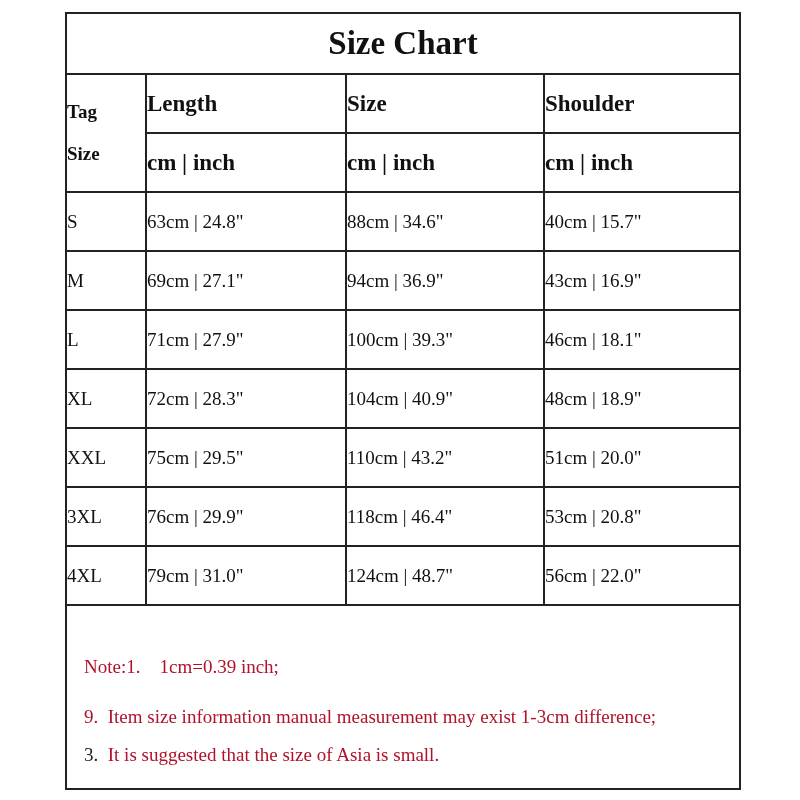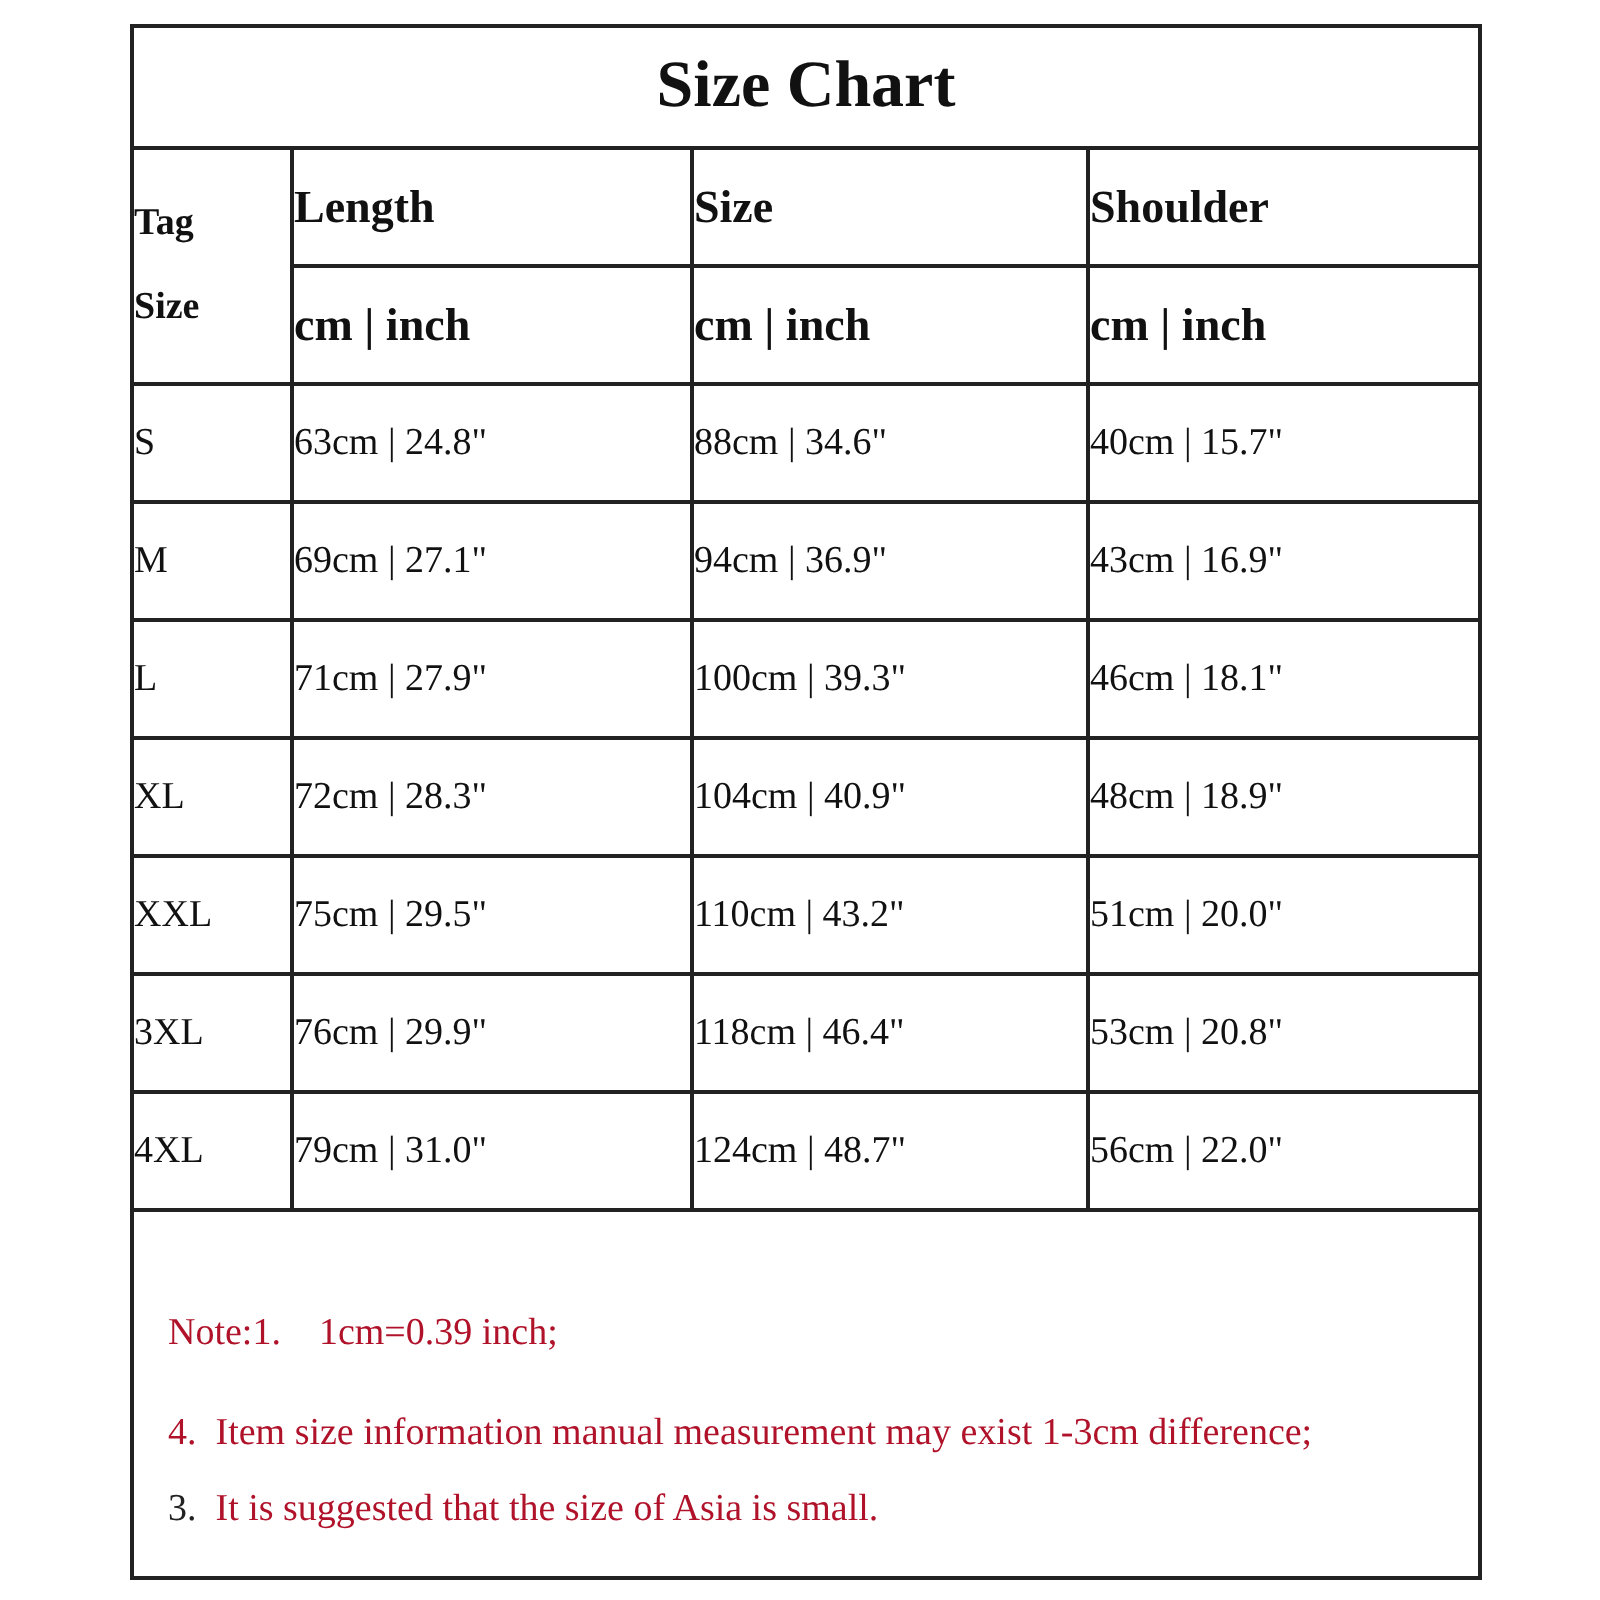--- a/index.html
+++ b/index.html
@@ -88,16 +88,16 @@
     <tr>
       <td>4XL</td>
       <td>79cm | 31.0"</td>
       <td>124cm | 48.7"</td>
       <td>56cm | 22.0"</td>
     </tr>
   </tbody>
     </table>
   <div class="notes">
     <div class="note" style="top:32px">Note:1.    1cm=0.39 inch;</div>
-    <div class="note" style="top:82px">4.  Item size information manual measurement may exist 1-3cm difference;</div>
+    <div class="note" style="top:82px">9.  Item size information manual measurement may exist 1-3cm difference;</div>
     <div class="note" style="top:120px"><span class="num-black">3.</span><span>  It is suggested that the size of Asia is small.</span></div>
   </div>
 </div>
 
 </body></html>

